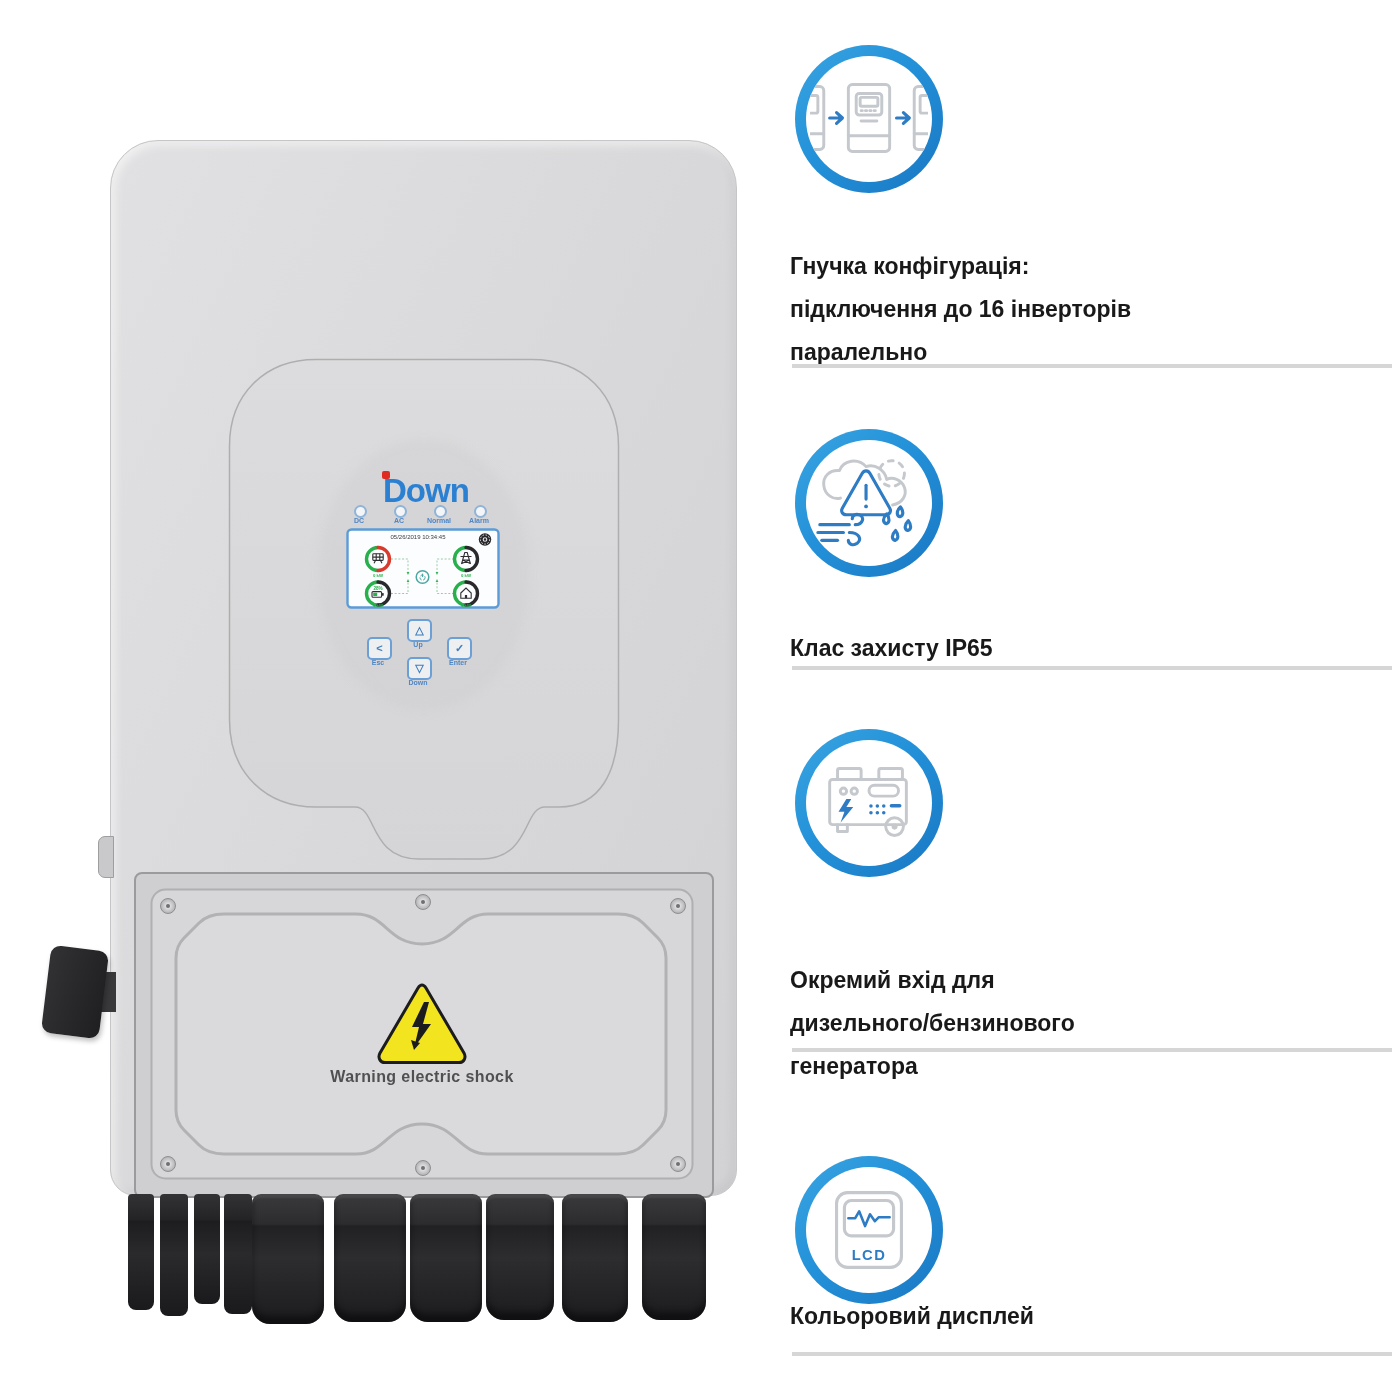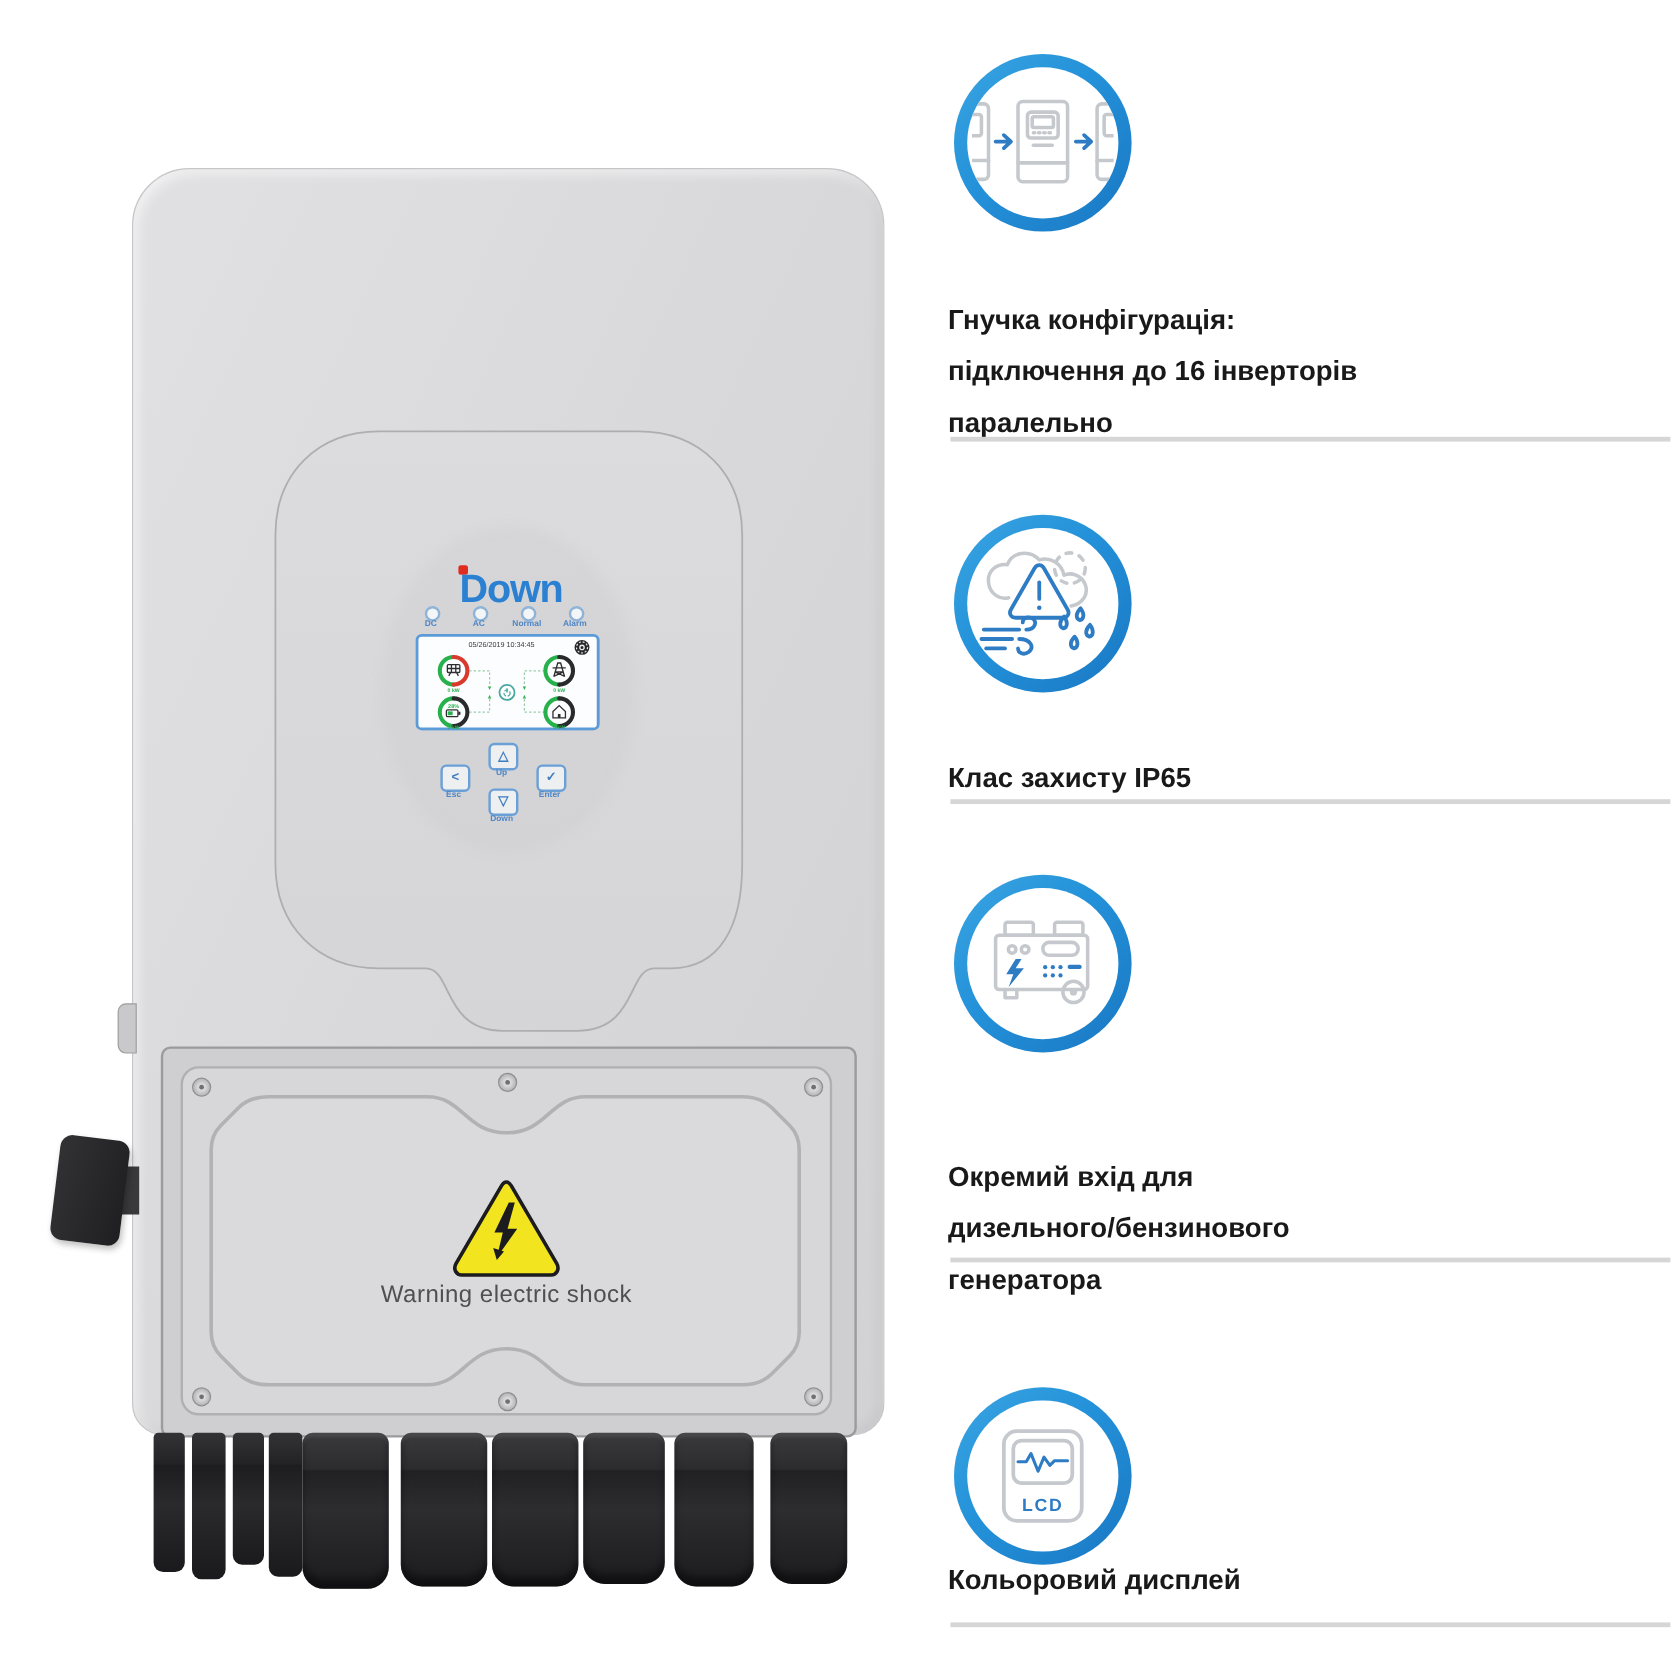--- a/index.html
+++ b/index.html
@@ -35,21 +35,21 @@
   
   .btn{width:21px;height:19px;border:2px solid #6aa0d6;border-radius:5px;background:rgba(250,251,252,.7);
        display:flex;align-items:center;justify-content:center;color:#3f7fc1;font-size:11px;font-weight:700;line-height:1}
   .btn-label{width:34px;text-align:center;font-size:7px;font-weight:700;color:#4e86c6}
 
   
   .jbox{left:134px;top:872px;width:576px;height:322px;border-radius:8px;background:#cfcfd1;border:2px solid #9b9b9d}
   .screw{width:14px;height:14px;border-radius:50%;border:1px solid #8e8e90;
          background:radial-gradient(circle,#dcdcde 25%,#b2b2b4 75%)}
   .screw::after{content:"";position:absolute;left:5px;top:5px;width:4px;height:4px;border-radius:50%;background:#707072}
-  .warn-text{left:242px;top:1068px;width:360px;text-align:center;font-size:20px;font-weight:400;
+  .warn-text{left:242px;top:1068px;width:360px;text-align:center;font-size:16px;font-weight:700;
              letter-spacing:.4px;color:#505052}
 
   
   .mc4{top:1194px;background:linear-gradient(180deg,#333336 0,#232326 26px,#1d1d20 27px,#2a2a2d 60px,#1a1a1d 100%);
        border-radius:4px 4px 8px 8px}
   .gland{top:1194px;background:linear-gradient(180deg,#3a3a3d 0,#2c2c2f 30px,#212124 32px,#2d2d30 64px,#1c1c1f 100%);
          border-radius:9px 9px 18px 18px;box-shadow:inset 0 -8px 6px rgba(0,0,0,.45), inset 0 4px 2px rgba(255,255,255,.07)}
 
   
   .ring{left:795px;width:148px;height:148px;border-radius:50%;

